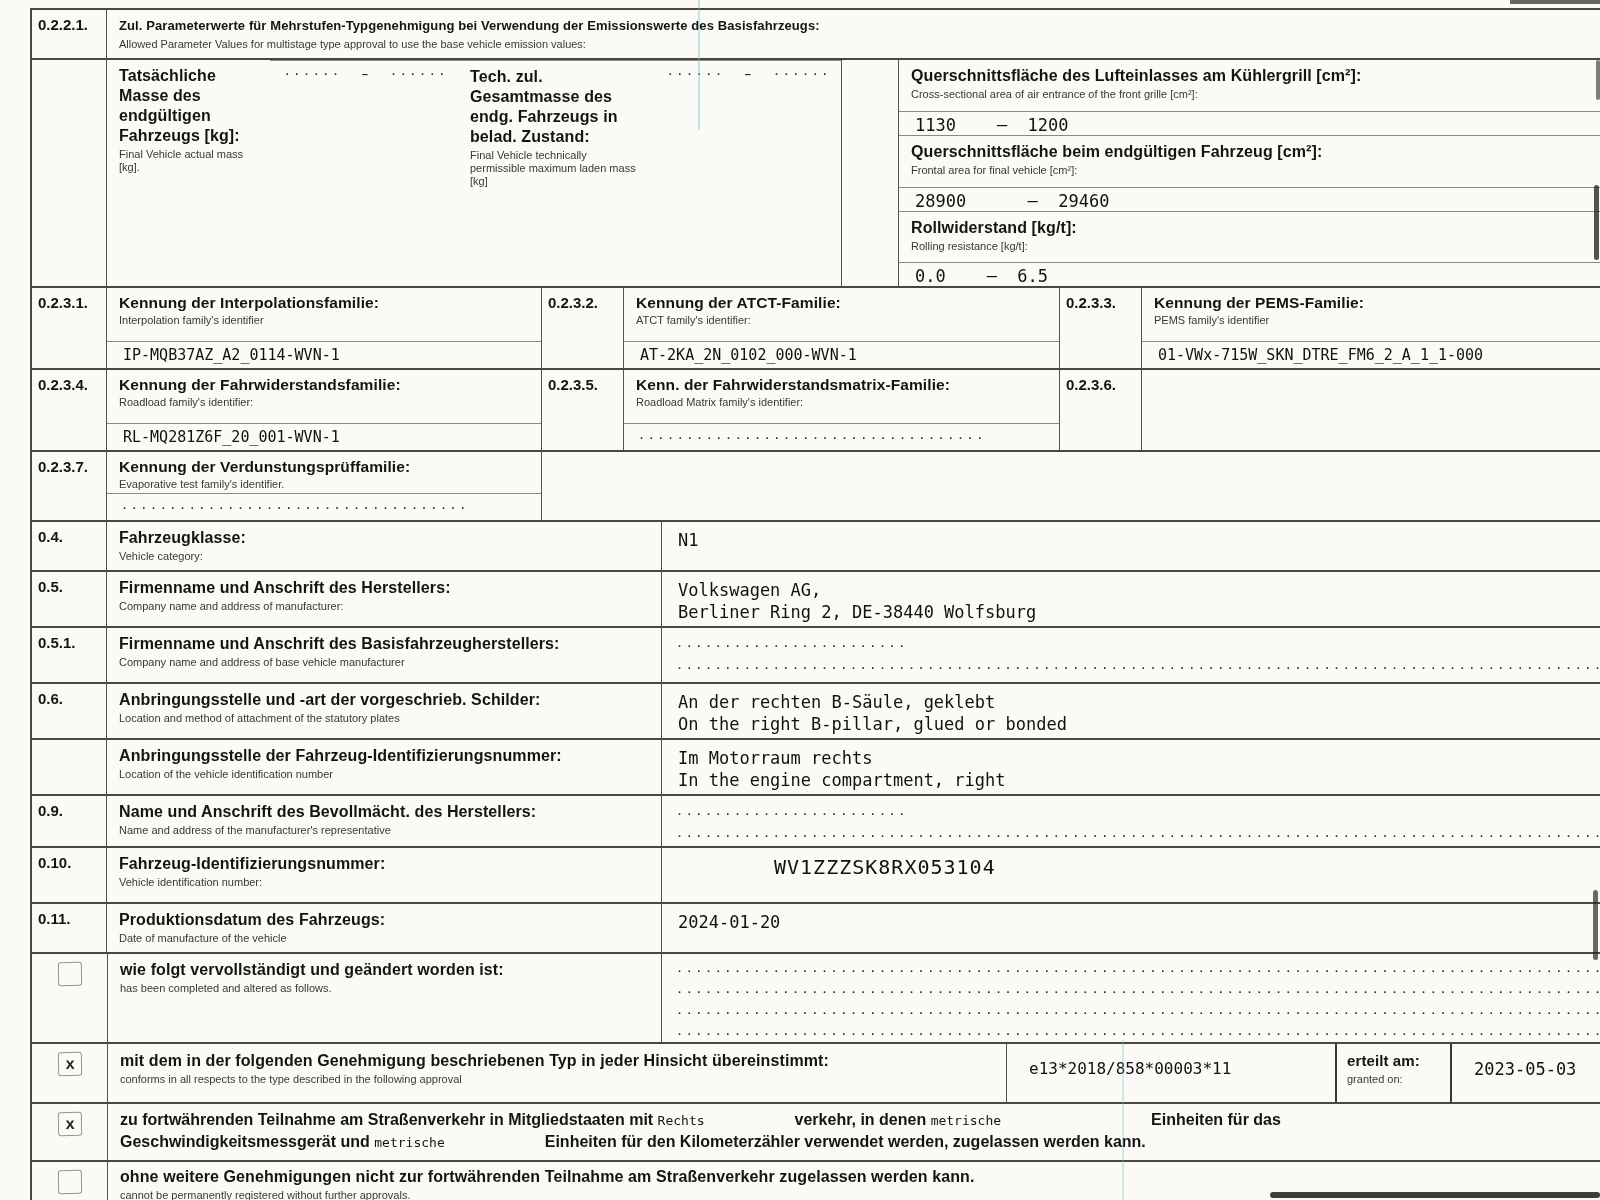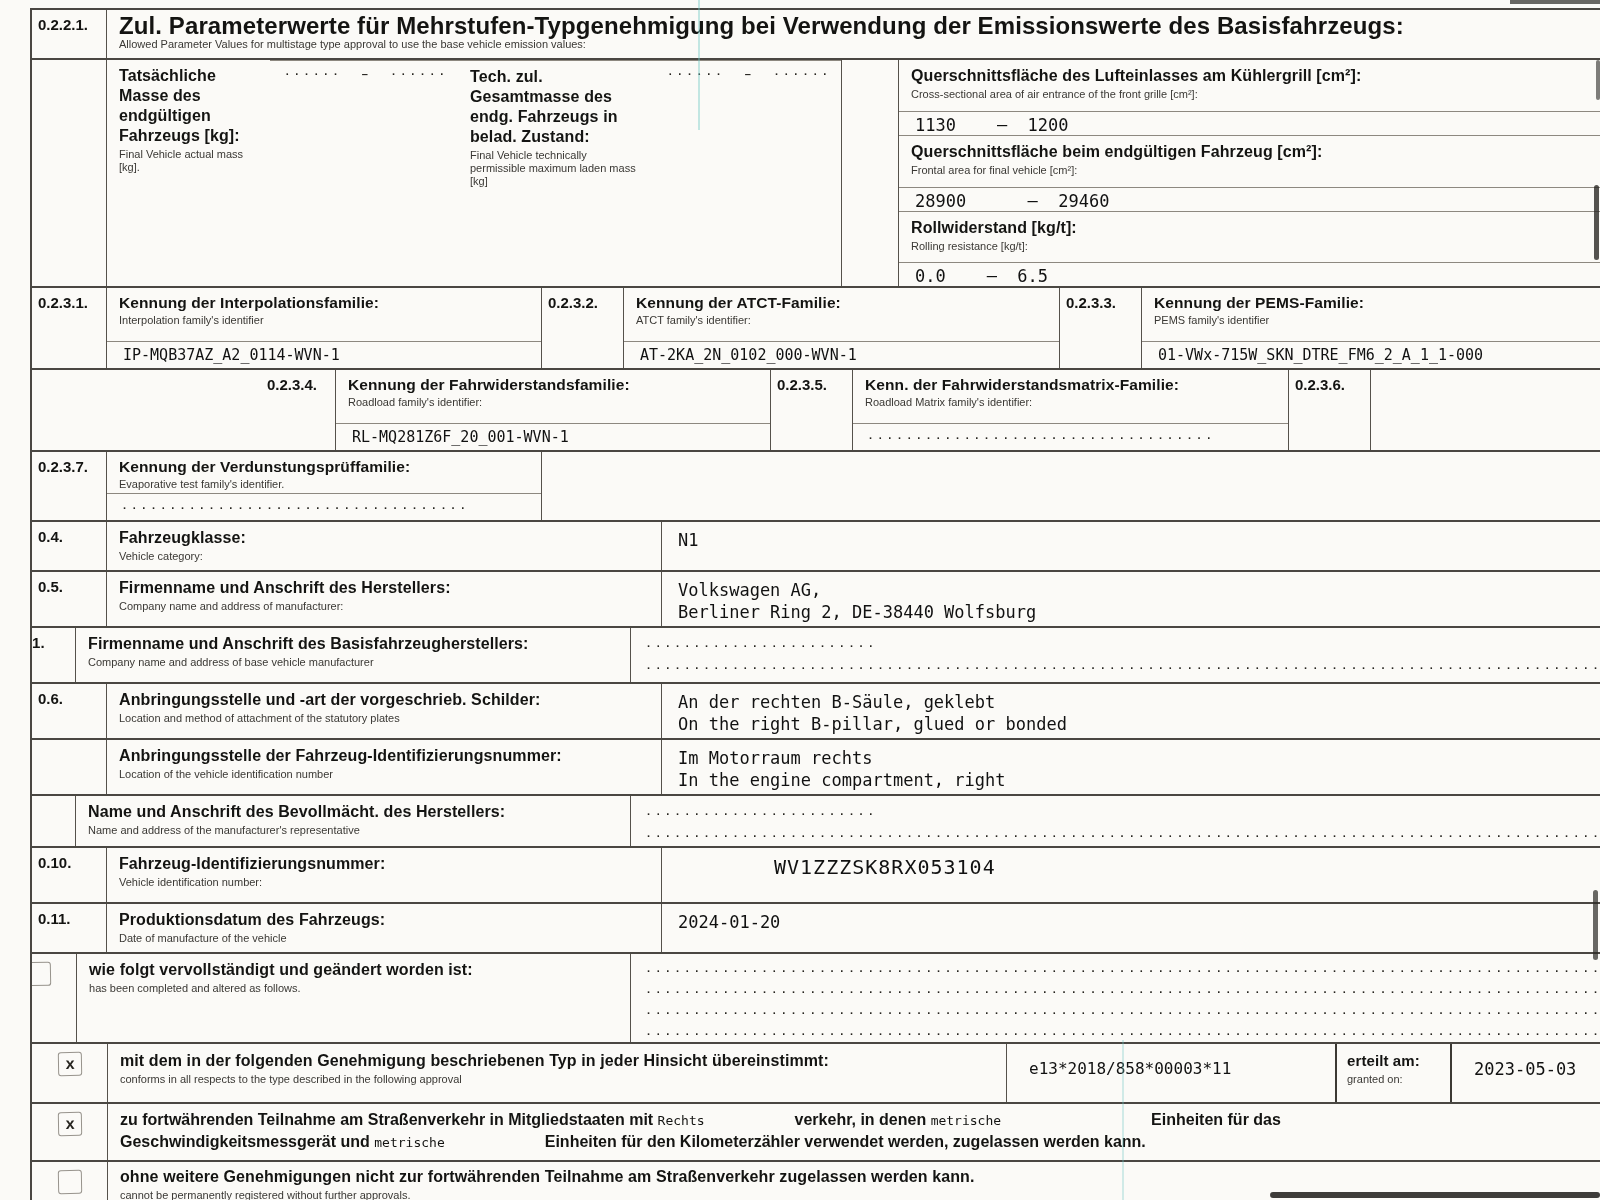--- a/index.html
+++ b/index.html
@@ -1,31 +1,31 @@
 <!DOCTYPE html>
 <html><head>
 <meta charset="utf-8">
 <style>
   html,body{margin:0;padding:0;background:#e8e6e2;}
   .doc{position:relative;width:1600px;height:1200px;background:#fbfaf7;overflow:hidden;
        font-family:"Liberation Sans",sans-serif;color:#141412;}
   .tbl{position:absolute;left:30px;top:8px;width:1570px;
        border-top:2px solid #4a4742;border-left:2px solid #4a4742;box-sizing:border-box;}
-  .row{display:flex;border-bottom:2px solid #4a4742;box-sizing:border-box;overflow:hidden;justify-content:center;}
+  .row{display:flex;border-bottom:2px solid #4a4742;box-sizing:border-box;overflow:hidden;}
   .numcol{flex:0 0 75px;border-right:1.5px solid #55514b;box-sizing:border-box;
           font-weight:bold;font-size:15px;padding:6px 2px 0 6px;}
   .de{font-weight:bold;font-size:16px;line-height:20px;letter-spacing:.1px;}
   .en{font-size:11px;line-height:13px;color:#3a3834;margin-top:2px;}
   .val{font-family:"DejaVu Sans Mono","Liberation Mono",monospace;font-size:17px;
        white-space:pre;color:#111;}
   .dots{font-size:11px;letter-spacing:6px;font-weight:bold;color:#26241f;white-space:pre;}
   .rule-top{border-top:1.2px solid #8d8880;}
   
   .hdr-content{flex:1;padding:6px 8px 0 12px;box-sizing:border-box;}
-  .hdr-content .de{font-size:24px;}
+  .hdr-content .de{font-size:13px;}
   
   .t2-left{flex:0 0 735px;border-right:1.5px solid #55514b;box-sizing:border-box;display:flex;flex-direction:row;}
   .t2-gap{flex:0 0 57px;border-right:1.5px solid #55514b;box-sizing:border-box;}
   .t2-right{flex:1;display:flex;flex-direction:column;}
   .t2-lbl{padding:6px 8px 0 12px;box-sizing:border-box;}
   .t2-val{padding:3px 8px 0 16px;box-sizing:border-box;}
   .h52{height:52px}.h54{height:54px}.h56{height:56px}.h24{height:24px}.h26{height:26px}.h66{height:66px}
   
   .fam-num{flex:0 0 82px;border-right:1.5px solid #55514b;box-sizing:border-box;
            font-weight:bold;font-size:15px;padding:6px 2px 0 6px;}

